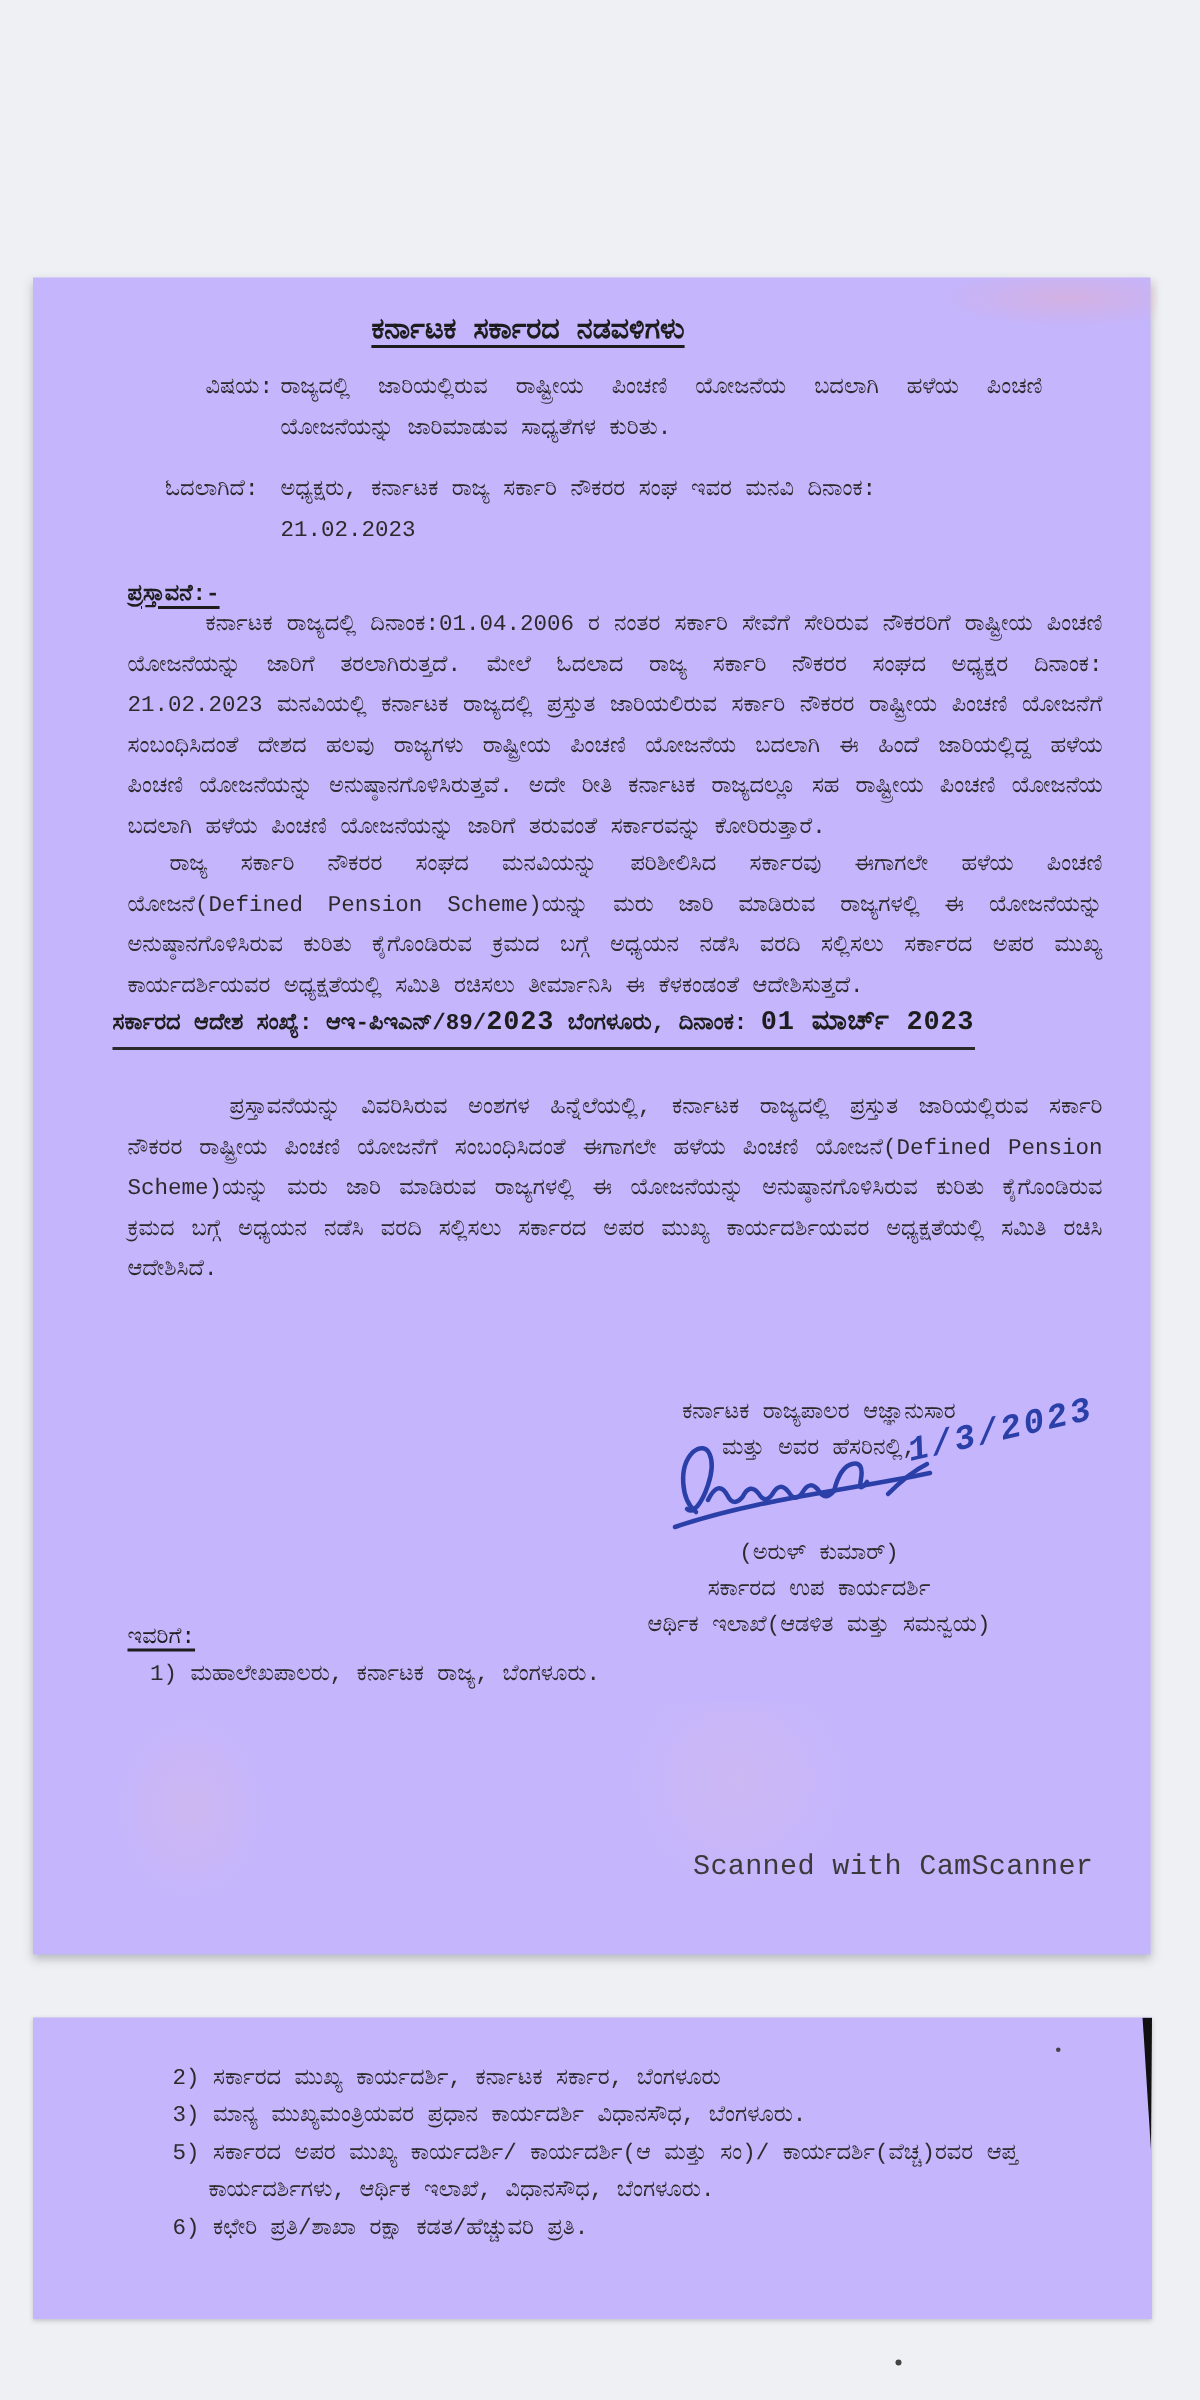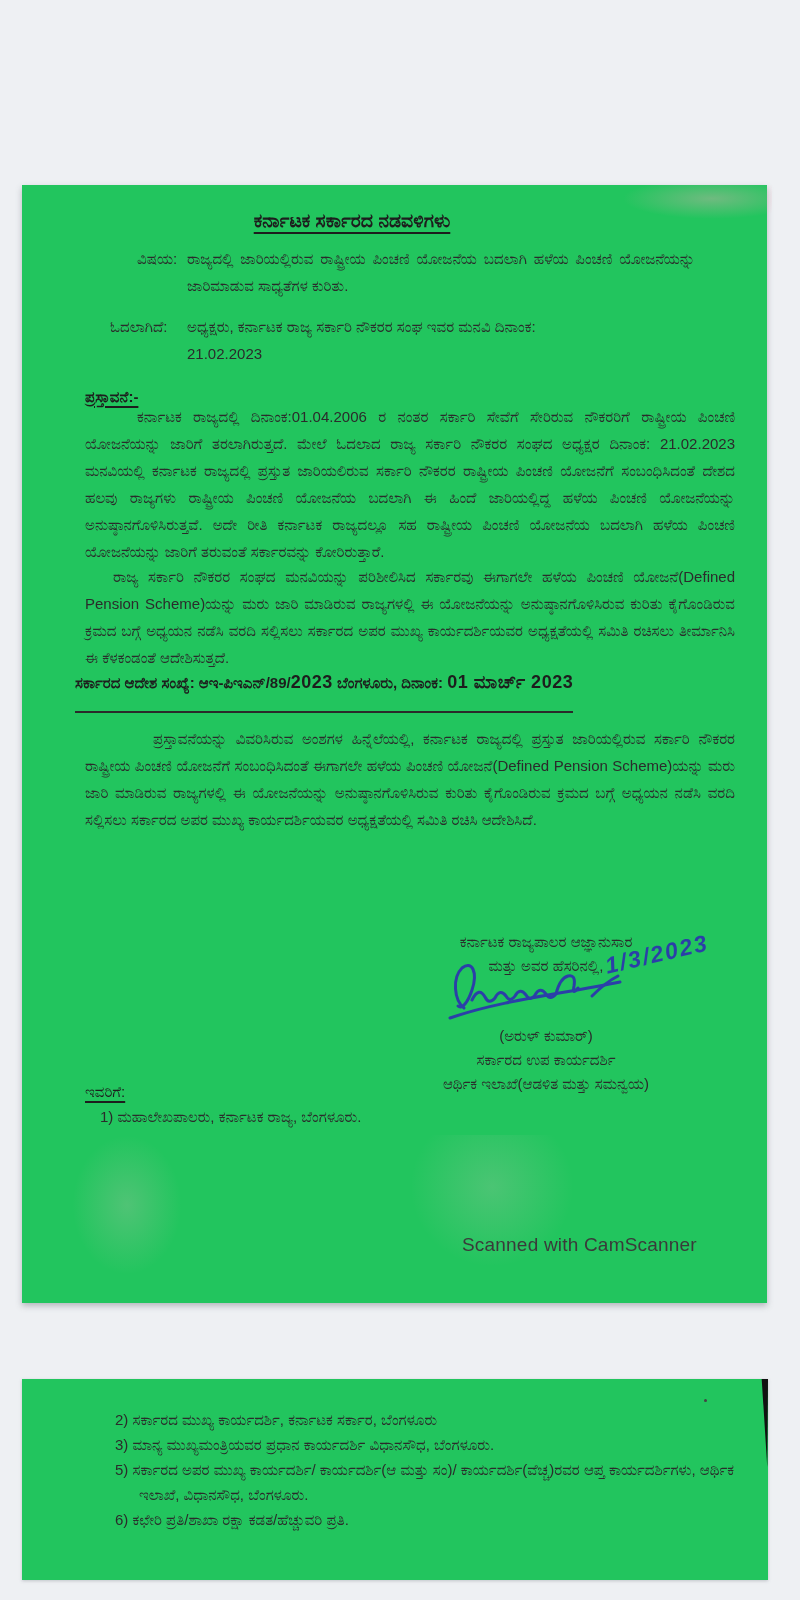--- a/index.html
+++ b/index.html
@@ -2,34 +2,34 @@
 <html><head>
 <meta charset="utf-8">
 <style>
   html,body{margin:0;padding:0;}
   body{
     width:800px;height:1600px;position:relative;overflow:hidden;
     background:#eef0f3;
     font-family:"Liberation Sans",sans-serif;
     color:#2b2b2b;
   }
-  .page{position:absolute;background:#22c55e;}
+  .page{position:absolute;background:#c4b5fd;font-family:Liberation Mono, monospace;}
   #page1{left:22px;top:185px;width:745px;height:1118px;
          box-shadow:0 3px 6px rgba(110,115,125,.45);}
   #page2{left:22px;top:1345px;width:746px;height:201px;
-         box-shadow:0 1px 3px rgba(110,115,125,.35);margin-top:34px;}
+         box-shadow:0 1px 3px rgba(110,115,125,.35);}
   .blk{position:absolute;font-size:15px;line-height:27px;color:#2b2b2b;}
   .just{text-align:justify;}
   .doc-title{font-size:19px;font-weight:bold;color:#1d1d1d;
              text-decoration:underline;text-underline-offset:5px;
              text-decoration-thickness:2px;text-align:center;}
   .heading-u{font-weight:bold;color:#1d1d1d;text-decoration:underline;
              text-underline-offset:4px;text-decoration-thickness:2px;}
   .order-line{font-weight:bold;color:#1d1d1d;white-space:nowrap;
-              border-bottom:2.5px solid #2a2a2a;padding-bottom:20px;}
+              border-bottom:2.5px solid #2a2a2a;padding-bottom:7px;}
   .order-line .yr{font-size:18px;letter-spacing:.5px;}
   .sig-block{text-align:center;line-height:24px;}
   .hand-date{position:absolute;left:214px;top:12px;
              transform:rotate(-13deg);
              font-size:23px;font-weight:bold;font-style:italic;
              letter-spacing:2px;color:#2b3fa8;}
   .sig-svg{position:absolute;left:52px;top:26px;}
   .cam{font-size:19px;color:#3a3a3a;letter-spacing:.2px;font-weight:500;}
   .p2-item{padding-left:24px;text-indent:-24px;line-height:25px;
            font-size:15px;margin-bottom:0;}

